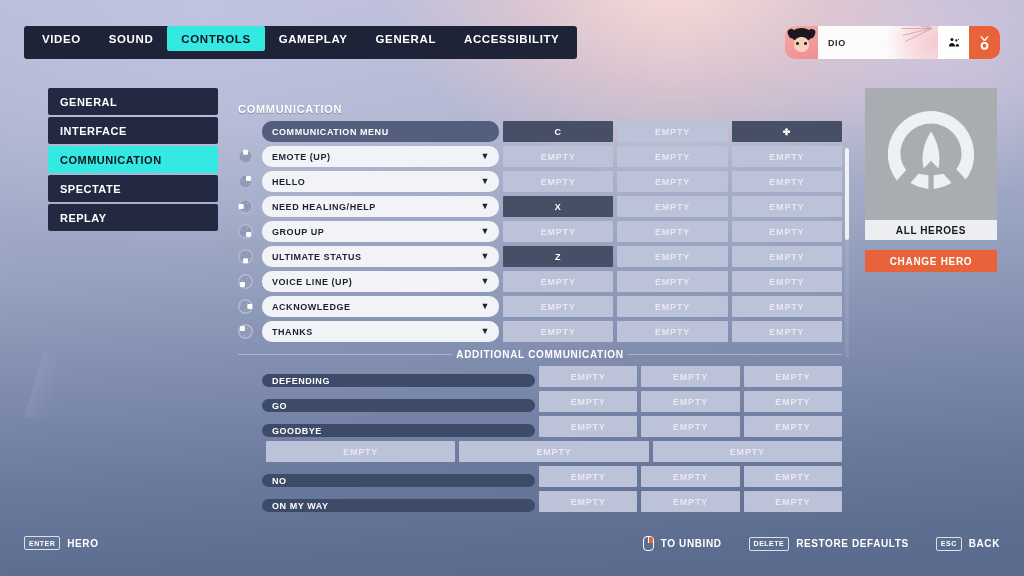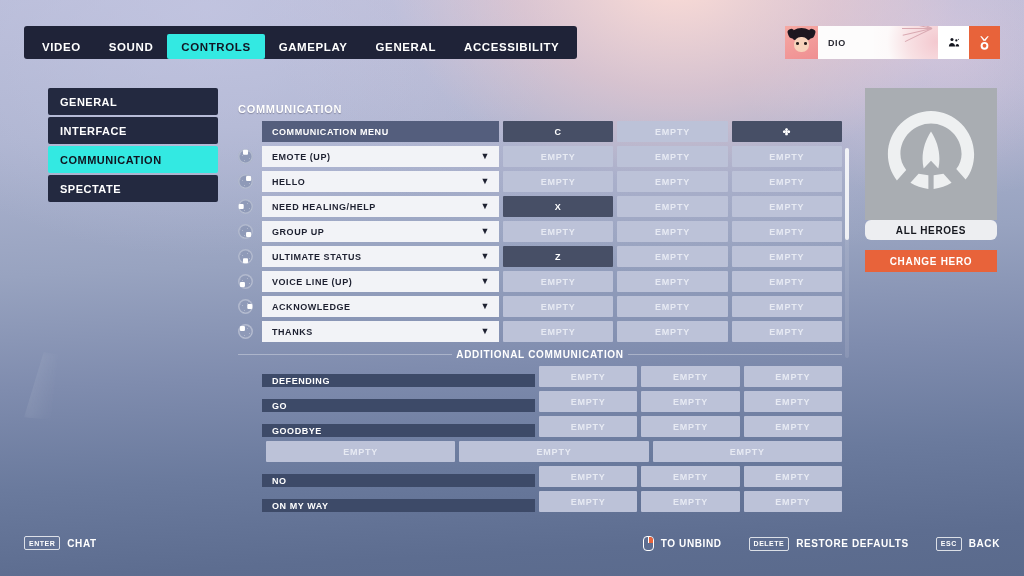--- a/index.html
+++ b/index.html
@@ -26,37 +26,37 @@
     clip-path: polygon(58% 0%, 100% 4%, 78% 100%, 0% 96%);
     filter: blur(3px);
   }
 
   
   #tabbar {
     position: absolute; left: 24px; top: 26px;
     height: 33px;
     background: #1f2338;
     border-radius: 3px;
-    display: flex; align-items: flex-end;
+    display: flex; align-items: flex-start;
     padding: 0 4px;
   }
   .tab {
     height: 25px; padding: 0 14px;
     display: flex; align-items: center; justify-content: center;
     font-size: 11.5px; font-weight: bold; letter-spacing: 0.6px;
     color: #ffffff; border-radius: 2px;
     white-space: nowrap; cursor: pointer;
   }
   .tab.active { background: #33e9e2; color: #121624; }
 
   
   #playercard {
     position: absolute; right: 24px; top: 26px;
     height: 33px; display: flex; align-items: stretch;
-    border-radius: 0; overflow: hidden;
+    border-radius: 10px; overflow: hidden;
   }
   #avatar {
     width: 33px; background: linear-gradient(160deg, #f6a9a3, #ef8f92);
     position: relative; overflow: hidden;
   }
   #avatar .hair { position:absolute; left:6px; top:2px; width:21px; height:13px; background:#1d1720; border-radius:50% 50% 40% 40%; }
   #avatar .hair:before{content:"";position:absolute;left:-3px;top:1px;width:7px;height:9px;background:#1d1720;transform:rotate(-20deg);border-radius:40%;}
   #avatar .hair:after{content:"";position:absolute;right:-3px;top:1px;width:7px;height:9px;background:#1d1720;transform:rotate(20deg);border-radius:40%;}
   #avatar .face { position:absolute; left:9px; top:11px; width:15px; height:15px; background:#f7d2bb; border-radius:46%; }
   #avatar .eyes { position:absolute; left:11px; top:16px; width:11px; height:2px; }
@@ -118,21 +118,21 @@
     position:absolute; inset:1.5px; border-radius:50%;
     background:
       repeating-conic-gradient(from 22.5deg, rgba(255,255,255,0.30) 0deg 3deg, rgba(255,255,255,0) 3deg 45deg);
   }
   .label-cell {
     flex: none; width: 237px;
     background: #f2f3f7;
     display: flex; align-items: center; justify-content: space-between;
     padding: 0 9px 0 10px;
     font-size: 9px; font-weight: bold; letter-spacing: 0.55px;
-    color: #1d2030; border-radius: 0;
+    color: #1d2030; border-radius: 10px;
     cursor: pointer;
   }
   .label-cell.dark {
     background: #3d4a68; color: #ffffff; width: 273px; margin-top: 8px;
   }
   .label-cell .caret { font-size: 9px; color:#1d2030; line-height: 1; }
   .bind {
     flex: 1; margin-left: 4px;
     background: #bcc2d8;
     display:flex; align-items:center; justify-content:center;
@@ -166,21 +166,21 @@
 
   
   #heropanel { position:absolute; left: 865px; top: 88px; width: 132px; }
   #heroimg {
     height: 132px; background:#a9adb2;
     display:flex; align-items:center; justify-content:center;
   }
   #heroname {
     height: 20px; background:#edeef1;
     display:flex; align-items:center; justify-content:center;
-    font-size: 10px; font-weight: bold; letter-spacing:0.6px; color:#16181f;border-radius:6px;
+    font-size: 10px; font-weight: bold; letter-spacing:0.6px; color:#16181f;
   }
   #changehero {
     margin-top: 10px; height: 22px; background:#e8633a;
     display:flex; align-items:center; justify-content:center;
     font-size: 10px; font-weight:bold; letter-spacing:0.7px; color:#ffffff;
     cursor:pointer;
   }
 
   
   .hint { display:flex; align-items:center; gap:7px; }
@@ -255,20 +255,21 @@
       <circle cx="12" cy="17.5" r="3.1" fill="#e8633a"></circle>
     </svg>
   </div>
 </div>
 
 <div id="sidebar" data-name="settings-sidebar">
     <div class="side-item" data-name="sidebar-item-general">GENERAL</div>
     <div class="side-item" data-name="sidebar-item-interface">INTERFACE</div>
     <div class="side-item active" data-name="sidebar-item-communication">COMMUNICATION</div>
     <div class="side-item" data-name="sidebar-item-spectate">SPECTATE</div>
+    <div class="side-item" data-name="sidebar-item-replay">REPLAY</div>
   </div>
 
 <div id="main" data-name="settings-main-panel">
   <div id="section-title" data-name="page-title">COMMUNICATION</div>
   <div id="header-row-host" data-name="communication-menu-row-host">
       <div class="row" data-name="communication-menu-row" id="header-row">
         <div class="wheel-slot" data-name="wheel-slot-empty"></div>
         <div class="label-cell" data-name="communication-menu-label">
           <span data-name="label-text">COMMUNICATION MENU</span>
         </div>
@@ -472,21 +473,21 @@
       <path d="M62.7 70.2 L71 79.4 c-5.3 3.4-11.6 5.6-18.3 6.2 V71.6 Z" fill="#eef0f1"></path>
     </svg>
   </div>
   <div id="heroname" data-name="hero-name">ALL HEROES</div>
   <div id="changehero" data-name="change-hero-button">CHANGE HERO</div>
 </div>
 
 <div id="bottom-left" data-name="bottom-bar-left">
     <div class="hint" data-name="hint-chat">
       <div class="keycap" data-name="keycap-enter">ENTER</div>
-      <div class="hint-label" data-name="hint-label">CHAT</div>
+      <div class="hint-label" data-name="hint-label">HERO</div>
     </div>
   </div>
 <div id="bottom-right" data-name="bottom-bar-right">
     <div class="hint" data-name="hint-to-unbind">
       <div class="mouse-ico" data-name="mouse-right-click-icon"></div>
       <div class="hint-label" data-name="hint-label">TO UNBIND</div>
     </div>
     <div class="hint" data-name="hint-restore-defaults">
       <div class="keycap" data-name="keycap-delete">DELETE</div>
       <div class="hint-label" data-name="hint-label">RESTORE DEFAULTS</div>

